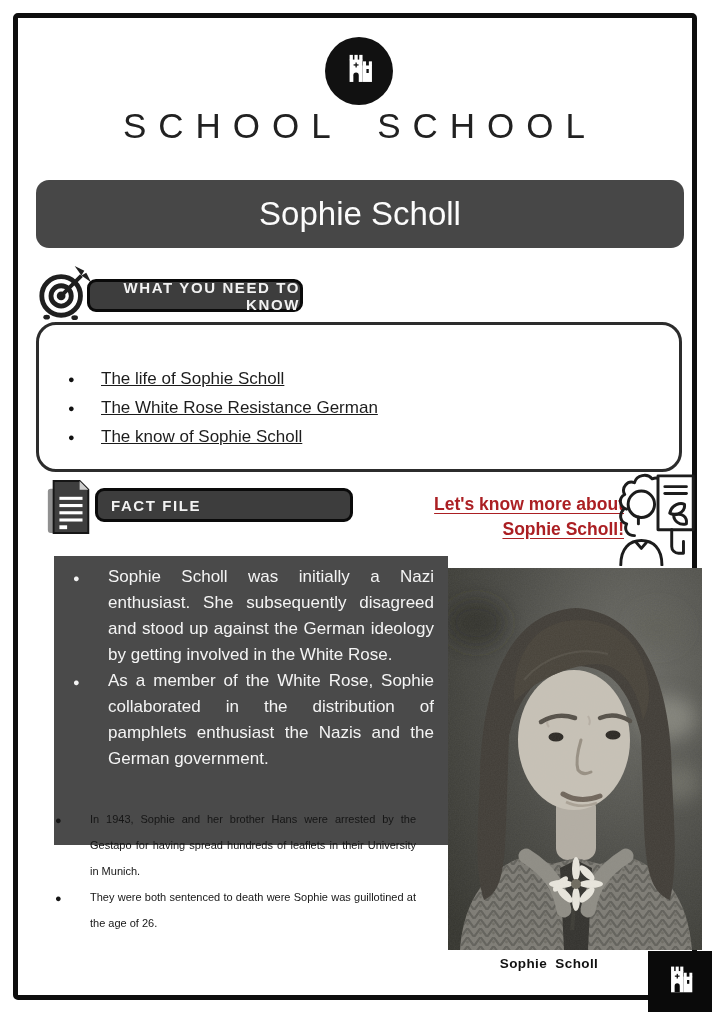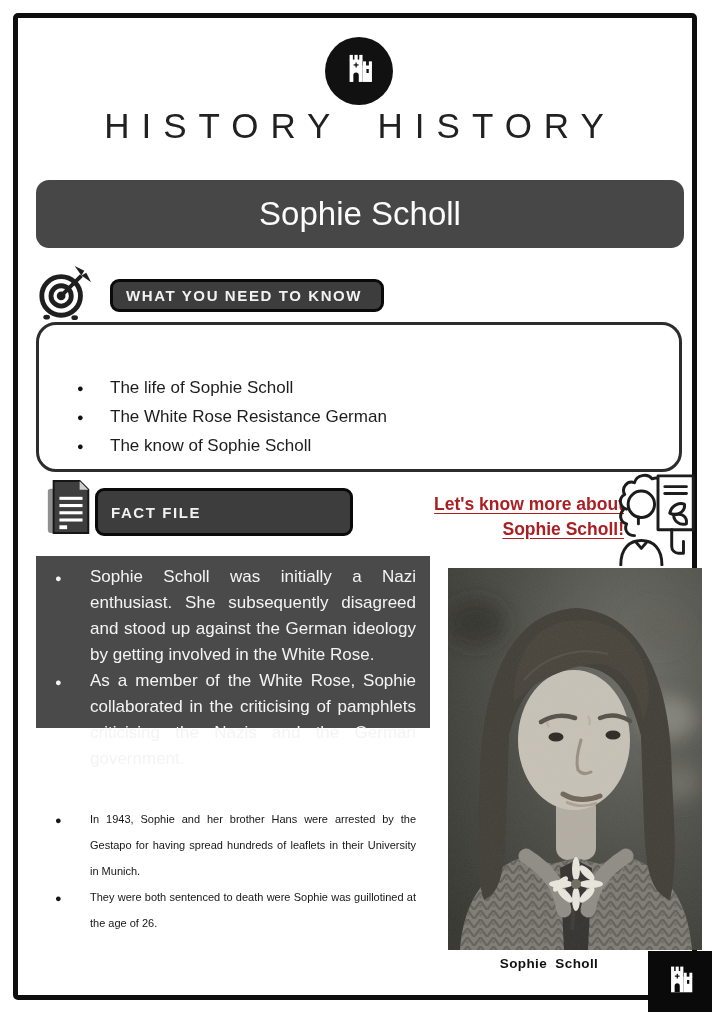--- a/index.html
+++ b/index.html
@@ -26,46 +26,46 @@
     position:absolute;left:36px;top:180px;width:648px;height:68px;background:#474747;
     border-radius:13px;display:flex;align-items:center;justify-content:center;
     color:#fcfcfc;font-size:33px;box-sizing:border-box;
   }
   
   .badge{
     position:absolute;background:#3d3d3d;border:3px solid #0a0a0a;border-radius:9px;
     color:#f2f2f2;font-weight:bold;font-size:15px;letter-spacing:1.6px;
     display:flex;align-items:center;box-sizing:border-box;padding-left:13px;
   }
-  .badge-know{left:110px;top:279px;width:274px;height:33px;text-align:right;}
-  .badge-fact{left:95px;top:488px;width:258px;height:48px;}
+  .badge-know{left:87px;top:279px;width:216px;height:33px;text-align:right;}
+  .badge-fact{left:95px;top:488px;width:258px;height:34px;}
   .icon-target{position:absolute;left:36px;top:264px;width:58px;height:58px;}
   .icon-docs{position:absolute;left:44px;top:477px;width:52px;height:60px;}
   
   .know-box{
     position:absolute;left:36px;top:322px;width:646px;height:150px;
     border:3px solid #2c2c2c;border-radius:20px;box-sizing:border-box;
   }
-  .know-box ul{list-style:none;margin:14px;padding:34px 20px 0 24px;}
+  .know-box ul{list-style:none;margin:5px;padding:34px 20px 0 24px;text-decoration:underline;}
   .know-box li{
     position:relative;padding-left:33px;font-size:17px;line-height:29px;color:#1d1d1d;
   }
   .know-box li::before{
     content:"●";position:absolute;left:0;top:1px;font-size:11px;color:#111;
   }
   
   .cta{
     position:absolute;left:394px;top:492px;width:230px;text-align:right;
     color:#ab1f23;font-weight:bold;font-size:17.5px;line-height:25px;
     text-decoration:underline;text-underline-offset:3px;cursor:pointer;
   }
   .icon-girl{position:absolute;left:612px;top:470px;width:92px;height:96px;}
   
   .fact-box{
-    position:absolute;left:36px;top:556px;width:394px;height:172px;background:#4a4a4a;
+    position:absolute;left:54px;top:556px;width:394px;height:289px;background:#4a4a4a;
     box-sizing:border-box;padding:8px 0 0 0;
   }
   .fact-box ul, .plain-facts ul{list-style:none;margin:0;padding:0;}
   .fact-box li{
     position:relative;padding:0 14px 0 54px;font-size:17px;line-height:26px;
     color:#f4f4f4;text-align:justify;
   }
   .fact-box li::before{
     content:"●";position:absolute;left:19px;top:1px;font-size:11px;color:#f4f4f4;
   }
@@ -112,21 +112,21 @@
       </g>
       <g fill="#111111">
         <path d="M12.2 28 v-5.6 a2.3 2.4 0 0 1 4.6 0 V28 Z"></path>
         <rect x="14" y="11.5" width="1.1" height="4.2"></rect>
         <rect x="12.4" y="13" width="4.2" height="1.1"></rect>
         <rect x="23.3" y="17" width="2" height="3.4"></rect>
       </g>
     </svg>
   </span>
 </div>
-<div class="brand">HISTORY HISTORY</div>
+<div class="brand">SCHOOL SCHOOL</div>
 
 <div class="title-banner">Sophie Scholl</div>
 
 <span class="icon-target">
   <svg width="58" height="58" viewBox="0 0 60 60">
     <g stroke="#1f1f1f" fill="none">
       <circle cx="26" cy="33" r="20" stroke-width="5"></circle>
       <circle cx="26" cy="33" r="10.5" stroke-width="5"></circle>
     </g>
     <circle cx="26" cy="33" r="4.5" fill="#1f1f1f"></circle>
@@ -178,21 +178,21 @@
     <path d="M60 61 v17 a7 7 0 0 0 7 7 h5 v-12"></path>
     <path d="M26 48 v7"></path>
     <path d="M8 97 c0-17 9-25 21-25 c12 0 21 8 21 25" fill="#ffffff"></path>
     <path d="M23 73 l6 7 6-7"></path>
   </svg>
 </span>
 
 <div class="fact-box">
   <ul>
     <li>Sophie Scholl was initially a Nazi enthusiast. She subsequently disagreed and stood up against the German ideology by getting involved in the White Rose.</li>
-    <li>As a member of the White Rose, Sophie collaborated in the criticising of pamphlets criticising the Nazis and the German government.</li>
+    <li>As a member of the White Rose, Sophie collaborated in the distribution of pamphlets enthusiast the Nazis and the German government.</li>
   </ul>
 </div>
 
 <div class="plain-facts">
   <ul>
     <li>In 1943, Sophie and her brother Hans were arrested by the Gestapo for having spread hundreds of leaflets in their University in Munich.</li>
     <li>They were both sentenced to death were Sophie was guillotined at the age of 26.</li>
   </ul>
 </div>
 

